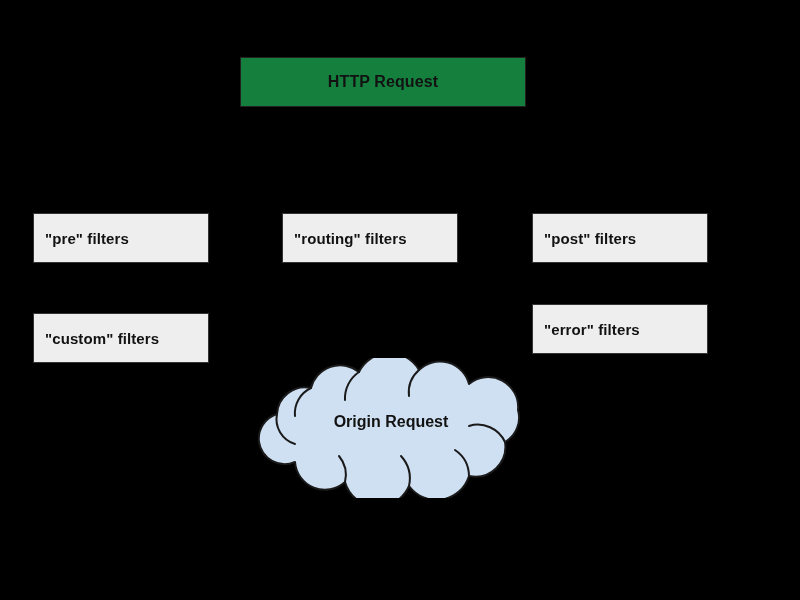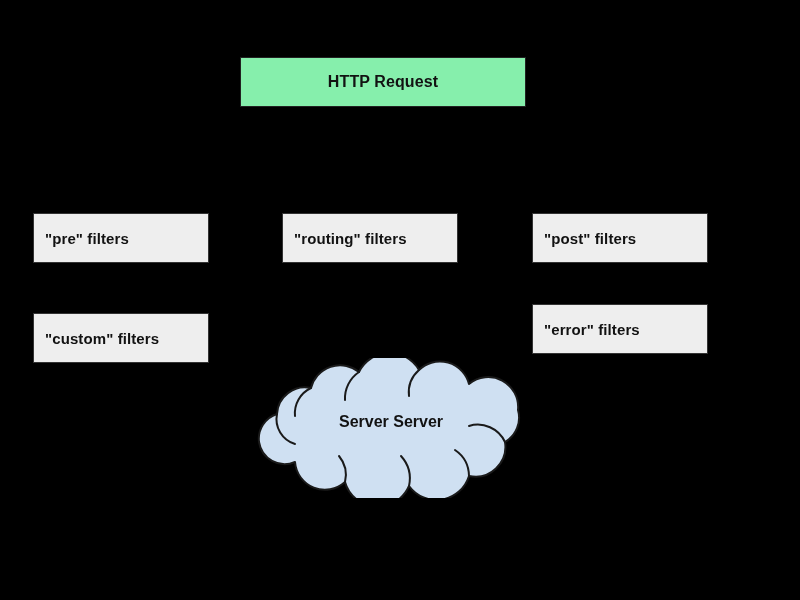--- a/index.html
+++ b/index.html
@@ -27,21 +27,21 @@
   .node .label {
     font-size: 15px;
     font-weight: bold;
     color: #121212;
     letter-spacing: 0.1px;
     white-space: nowrap;
   }
 
   
   .node.primary {
-    background: #86efac;
+    background: #15803d;
     border-color: #222222;
     justify-content: center;
   }
   .node.primary .label {
     font-size: 16px;
   }
 
   
   .node.filter {
     background: #eeeeee;
@@ -134,17 +134,17 @@
       <path d="M 78 30 A 28 28 0 0 0 62 58" fill="none" stroke="#1a1a1a" stroke-width="2" stroke-linecap="round"></path>
       <path d="M 44 56 A 26 26 0 0 0 62 86" fill="none" stroke="#1a1a1a" stroke-width="2" stroke-linecap="round"></path>
       <path d="M 126 14 A 32 32 0 0 0 112 42" fill="none" stroke="#1a1a1a" stroke-width="2" stroke-linecap="round"></path>
       <path d="M 186 12 A 30 30 0 0 0 176 38" fill="none" stroke="#1a1a1a" stroke-width="2" stroke-linecap="round"></path>
       <path d="M 272 84 A 30 30 0 0 0 236 68" fill="none" stroke="#1a1a1a" stroke-width="2" stroke-linecap="round"></path>
       <path d="M 236 118 A 32 32 0 0 0 222 92" fill="none" stroke="#1a1a1a" stroke-width="2" stroke-linecap="round"></path>
       <path d="M 176 128 A 34 34 0 0 0 168 98" fill="none" stroke="#1a1a1a" stroke-width="2" stroke-linecap="round"></path>
       <path d="M 112 124 A 30 30 0 0 0 106 98" fill="none" stroke="#1a1a1a" stroke-width="2" stroke-linecap="round"></path>
     </svg>
     <div class="cloud-label">
-      <span>Server Server</span>
+      <span>Origin Request</span>
     </div>
   </div>
 
 </div>
 
 </body></html>

